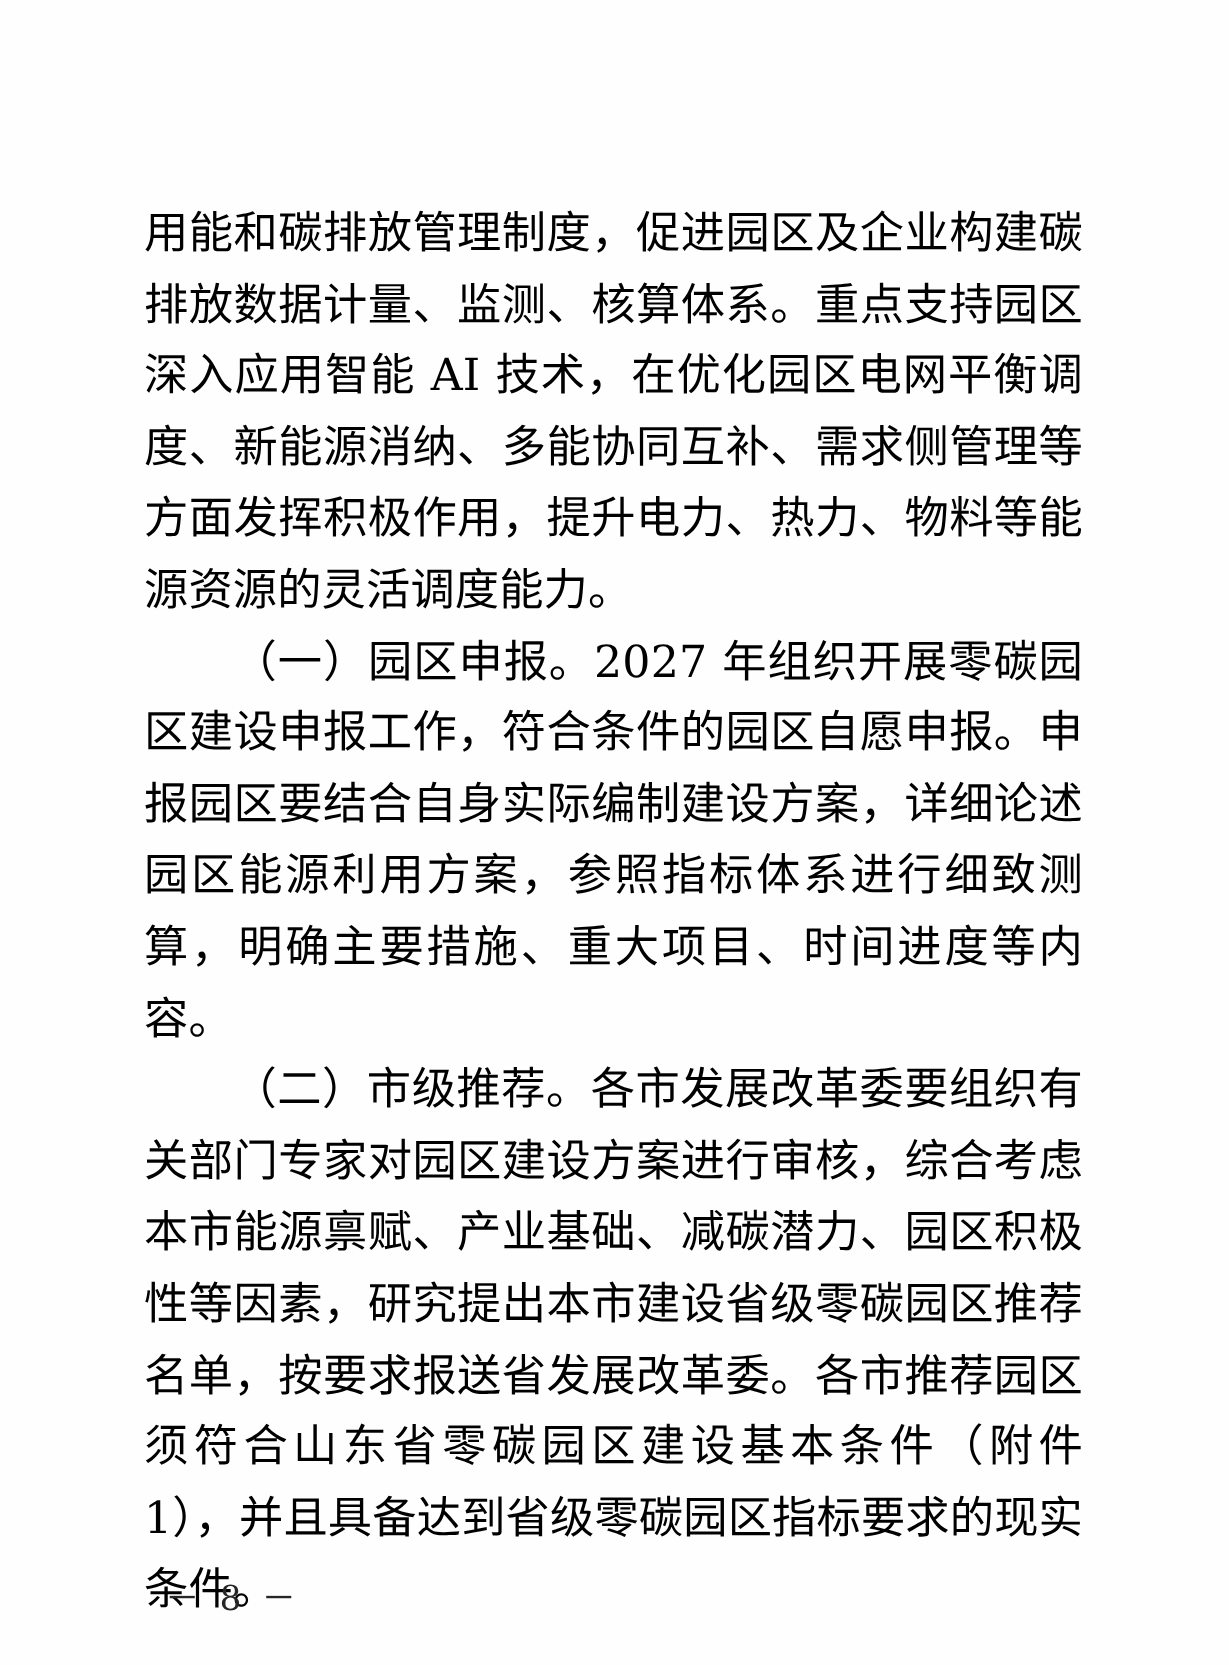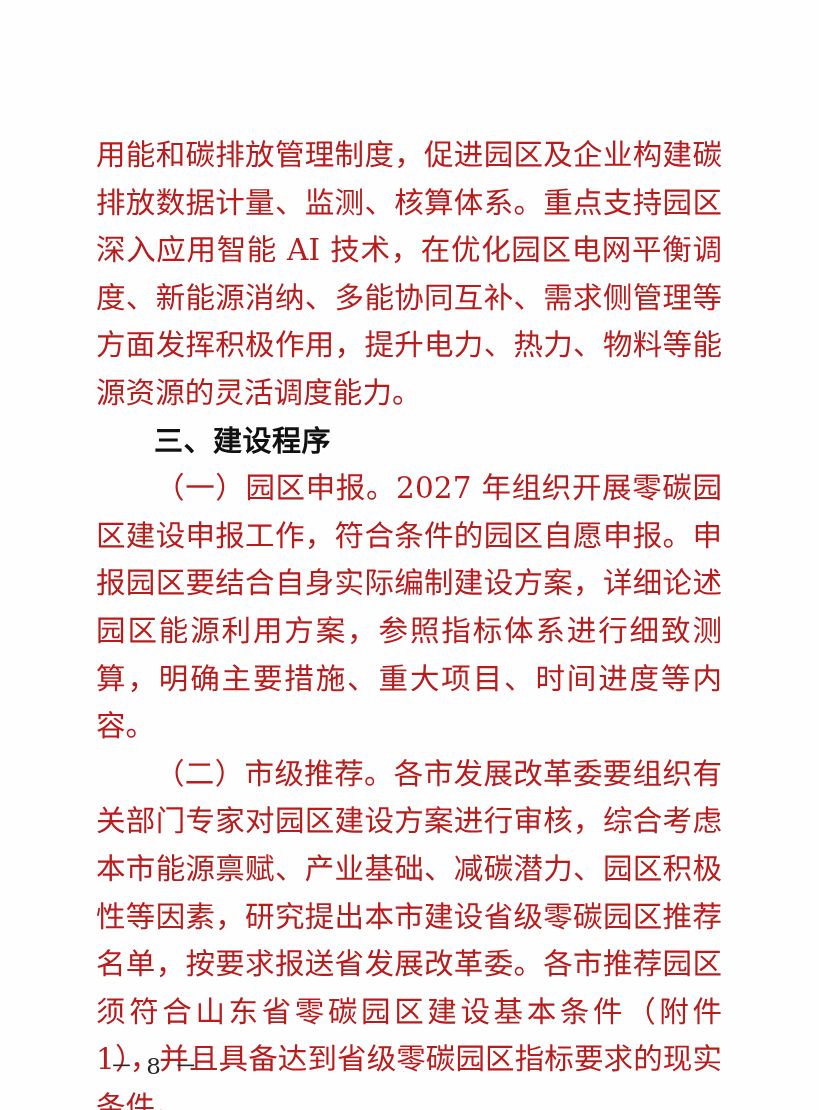--- a/index.html
+++ b/index.html
@@ -33,21 +33,21 @@
     left: 96px;
     top: 132px;
     width: 626px;
   }
 
   
   .para {
     font-family: "DejaVu Serif", "Liberation Serif", serif;
     font-size: 29.5px;
     line-height: 47.6px;
-    color: #b91c1c;
+    color: #000000;
     text-align: justify;
     text-justify: inter-ideograph;
     text-align-last: left;
     letter-spacing: 0.1px;
     margin: 0;
     word-break: break-all;
     -moz-font-feature-settings: normal;
   }
 
   
@@ -97,21 +97,20 @@
 </style>
 </head>
 <body>
 
 <div class="page">
 
   <div class="text-column">
 
     <p class="para continuation">用能和碳排放管理制度，促进园区及企业构建碳排放数据计量、监测、核算体系。重点支持园区深入应用智能 AI 技术，在优化园区电网平衡调度、新能源消纳、多能协同互补、需求侧管理等方面发挥积极作用，提升电力、热力、物料等能源资源的灵活调度能力。</p>
 
-    <h2 class="section-heading">三、建设程序</h2>
 
     <p class="para indent">（一）园区申报。2027 年组织开展零碳园区建设申报工作，符合条件的园区自愿申报。申报园区要结合自身实际编制建设方案，详细论述园区能源利用方案，参照指标体系进行细致测算，明确主要措施、重大项目、时间进度等内容。</p>
 
     <p class="para indent">（二）市级推荐。各市发展改革委要组织有关部门专家对园区建设方案进行审核，综合考虑本市能源禀赋、产业基础、减碳潜力、园区积极性等因素，研究提出本市建设省级零碳园区推荐名单，按要求报送省发展改革委。各市推荐园区须符合山东省零碳园区建设基本条件（附件 1），并且具备达到省级零碳园区指标要求的现实条件。</p>
 
   </div>
 
   <div class="page-footer">
     <span class="page-number">－ 8 －</span>
   </div>

